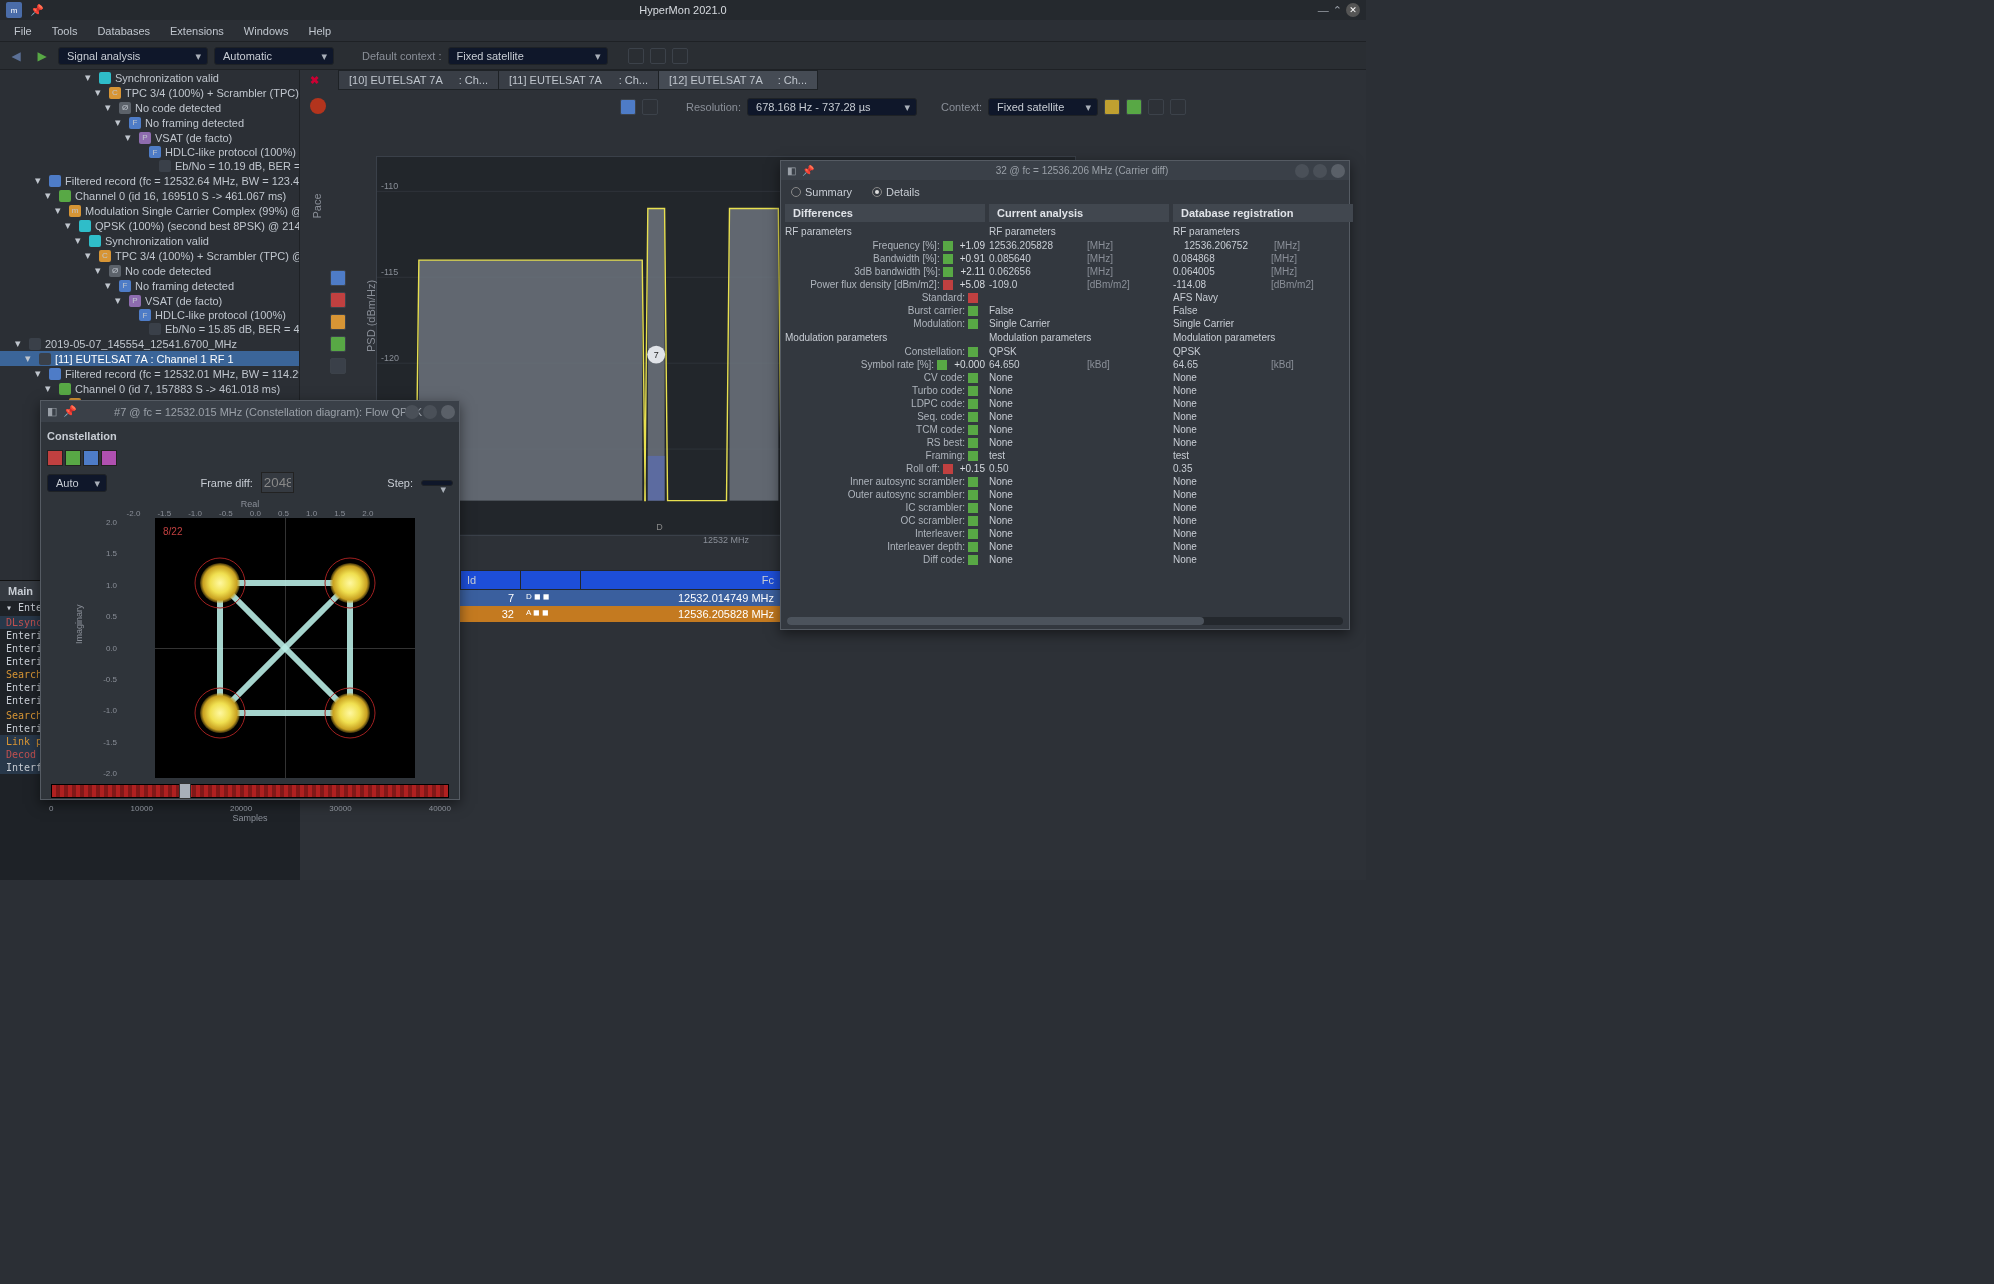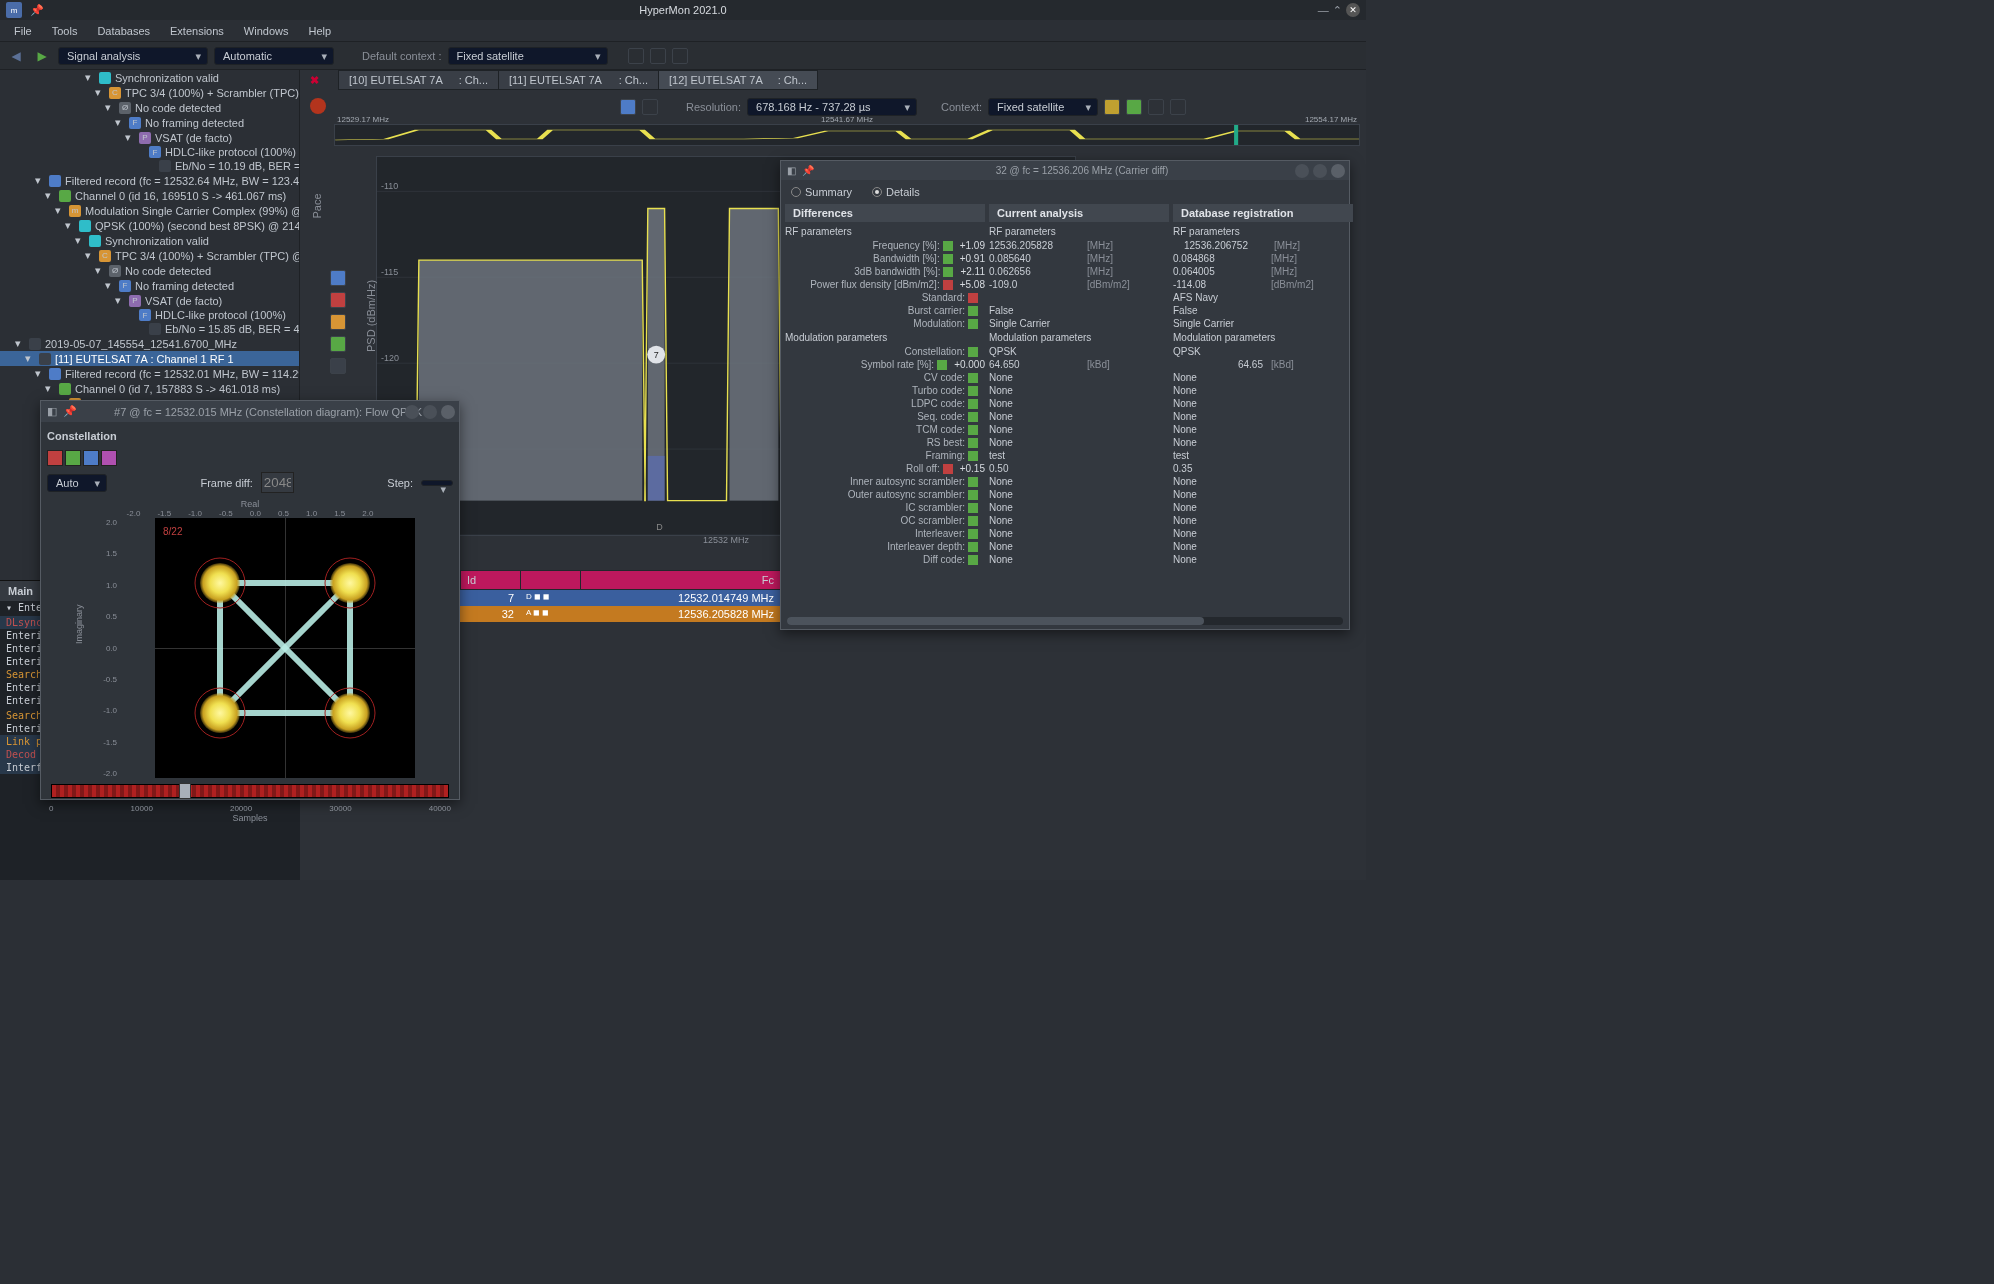--- a/index.html
+++ b/index.html
@@ -50,21 +50,21 @@
   .spectrum-mini .freq-lbl{position:absolute;top:-10px;font-size:8px;color:#a3a9b1;}
   
   
   .spectrum-big{position:absolute;left:76px;top:86px;width:700px;height:380px;background:#22262b;border:1px solid #3a4049;}
   .y-lbl{position:absolute;left:-42px;top:50%;transform:rotate(-90deg) translateX(50%);color:#8a8f98;}
   .side-icons{position:absolute;left:30px;top:200px;display:flex;flex-direction:column;gap:6px;}
   .pace-lbl{position:absolute;left:4px;top:130px;transform:rotate(-90deg);color:#8a8f98;}
   
   
   .data-table{position:absolute;left:160px;top:500px;width:616px;}
-  .data-table .hdr{display:grid;grid-template-columns:60px 60px 200px 130px 130px;background:#be185d;border:1px solid #23272c;}
+  .data-table .hdr{display:grid;grid-template-columns:60px 60px 200px 130px 130px;background:#1d4ed8;border:1px solid #23272c;}
   .data-table .hdr div{padding:3px 6px;text-align:right;border-right:1px solid #23272c;}
   .data-table .hdr div:first-child{text-align:left;}
   .data-table .row{display:grid;grid-template-columns:60px 60px 200px 130px 130px;}
   .data-table .row div{padding:2px 6px;text-align:right;}
   .row-blue{background:#3a5f9e;color:#fff;}
   .row-orange{background:#c47a20;color:#fff;}
   
   
   .log-panel{position:absolute;left:0;top:580px;width:300px;height:300px;background:#1e2227;border-top:1px solid #111;display:flex;flex-direction:column;}
   .log-panel .main-hdr{background:#353a41;padding:4px 8px;font-weight:bold;}
@@ -309,29 +309,20 @@
     <div class="dropdown" style="min-width:170px;">678.168  Hz  -  737.28  µs</div>
     <span style="width:6px;"></span>
     <span class="label">Context:</span>
     <div class="dropdown" style="min-width:110px;">Fixed satellite</div>
     <div class="small-icon" style="background:#c0a030;"></div>
     <div class="small-icon" style="background:#58a845;"></div>
     <div class="small-icon"></div>
     <div class="small-icon"></div>
   </div>
 
-  <div class="spectrum-mini">
-    <span class="freq-lbl" style="left:2px;">12529.17 MHz</span>
-    <span class="freq-lbl" style="left:50%;transform:translateX(-50%);">12541.67 MHz</span>
-    <span class="freq-lbl" style="right:2px;">12554.17 MHz</span>
-    <svg width="100%" height="100%" preserveAspectRatio="none" viewBox="0 0 100 20">
-      <polyline points="0,15 5,14 8,5 15,5 16,14 20,14 21,5 30,5 31,14 40,14 45,13 48,6 55,6 56,14 62,14 64,5 72,5 73,14 85,14 88,6 93,6 94,14 100,14" stroke="#e8e050" stroke-width="0.6" fill="none"></polyline>
-      <line x1="88" y1="0" x2="88" y2="20" stroke="#2a8" stroke-width="0.4"></line>
-    </svg>
-  </div>
 
   <div class="pace-lbl">Pace</div>
 
   <div class="side-icons">
     <div class="small-icon" style="background:#4e7cc7;"></div>
     <div class="small-icon" style="background:#c04040;"></div>
     <div class="small-icon" style="background:#d79535;"></div>
     <div class="small-icon" style="background:#58a845;"></div>
     <div class="small-icon" style="background:#3a4049;"></div>
   </div>
@@ -782,21 +773,21 @@
         <div class="plain-row" style="display: flex; gap: 8px;">
           <span style="min-width:90px;">Single Carrier</span>
           <span style="color:#8a8f98;"></span>
         </div>
         <div class="sub-hdr">Modulation parameters</div>
         <div class="plain-row" style="display: flex; gap: 8px;">
           <span style="min-width:90px;">QPSK</span>
           <span style="color:#8a8f98;"></span>
         </div>
         <div class="plain-row" style="display: flex; gap: 8px;">
-          <span style="min-width:90px;text-align:right;">64.65</span>
+          <span style="min-width:90px;">64.65</span>
           <span style="color:#8a8f98;">[kBd]</span>
         </div>
         <div class="plain-row" style="display: flex; gap: 8px;">
           <span style="min-width:90px;">None</span>
           <span style="color:#8a8f98;"></span>
         </div>
         <div class="plain-row" style="display: flex; gap: 8px;">
           <span style="min-width:90px;">None</span>
           <span style="color:#8a8f98;"></span>
         </div>

